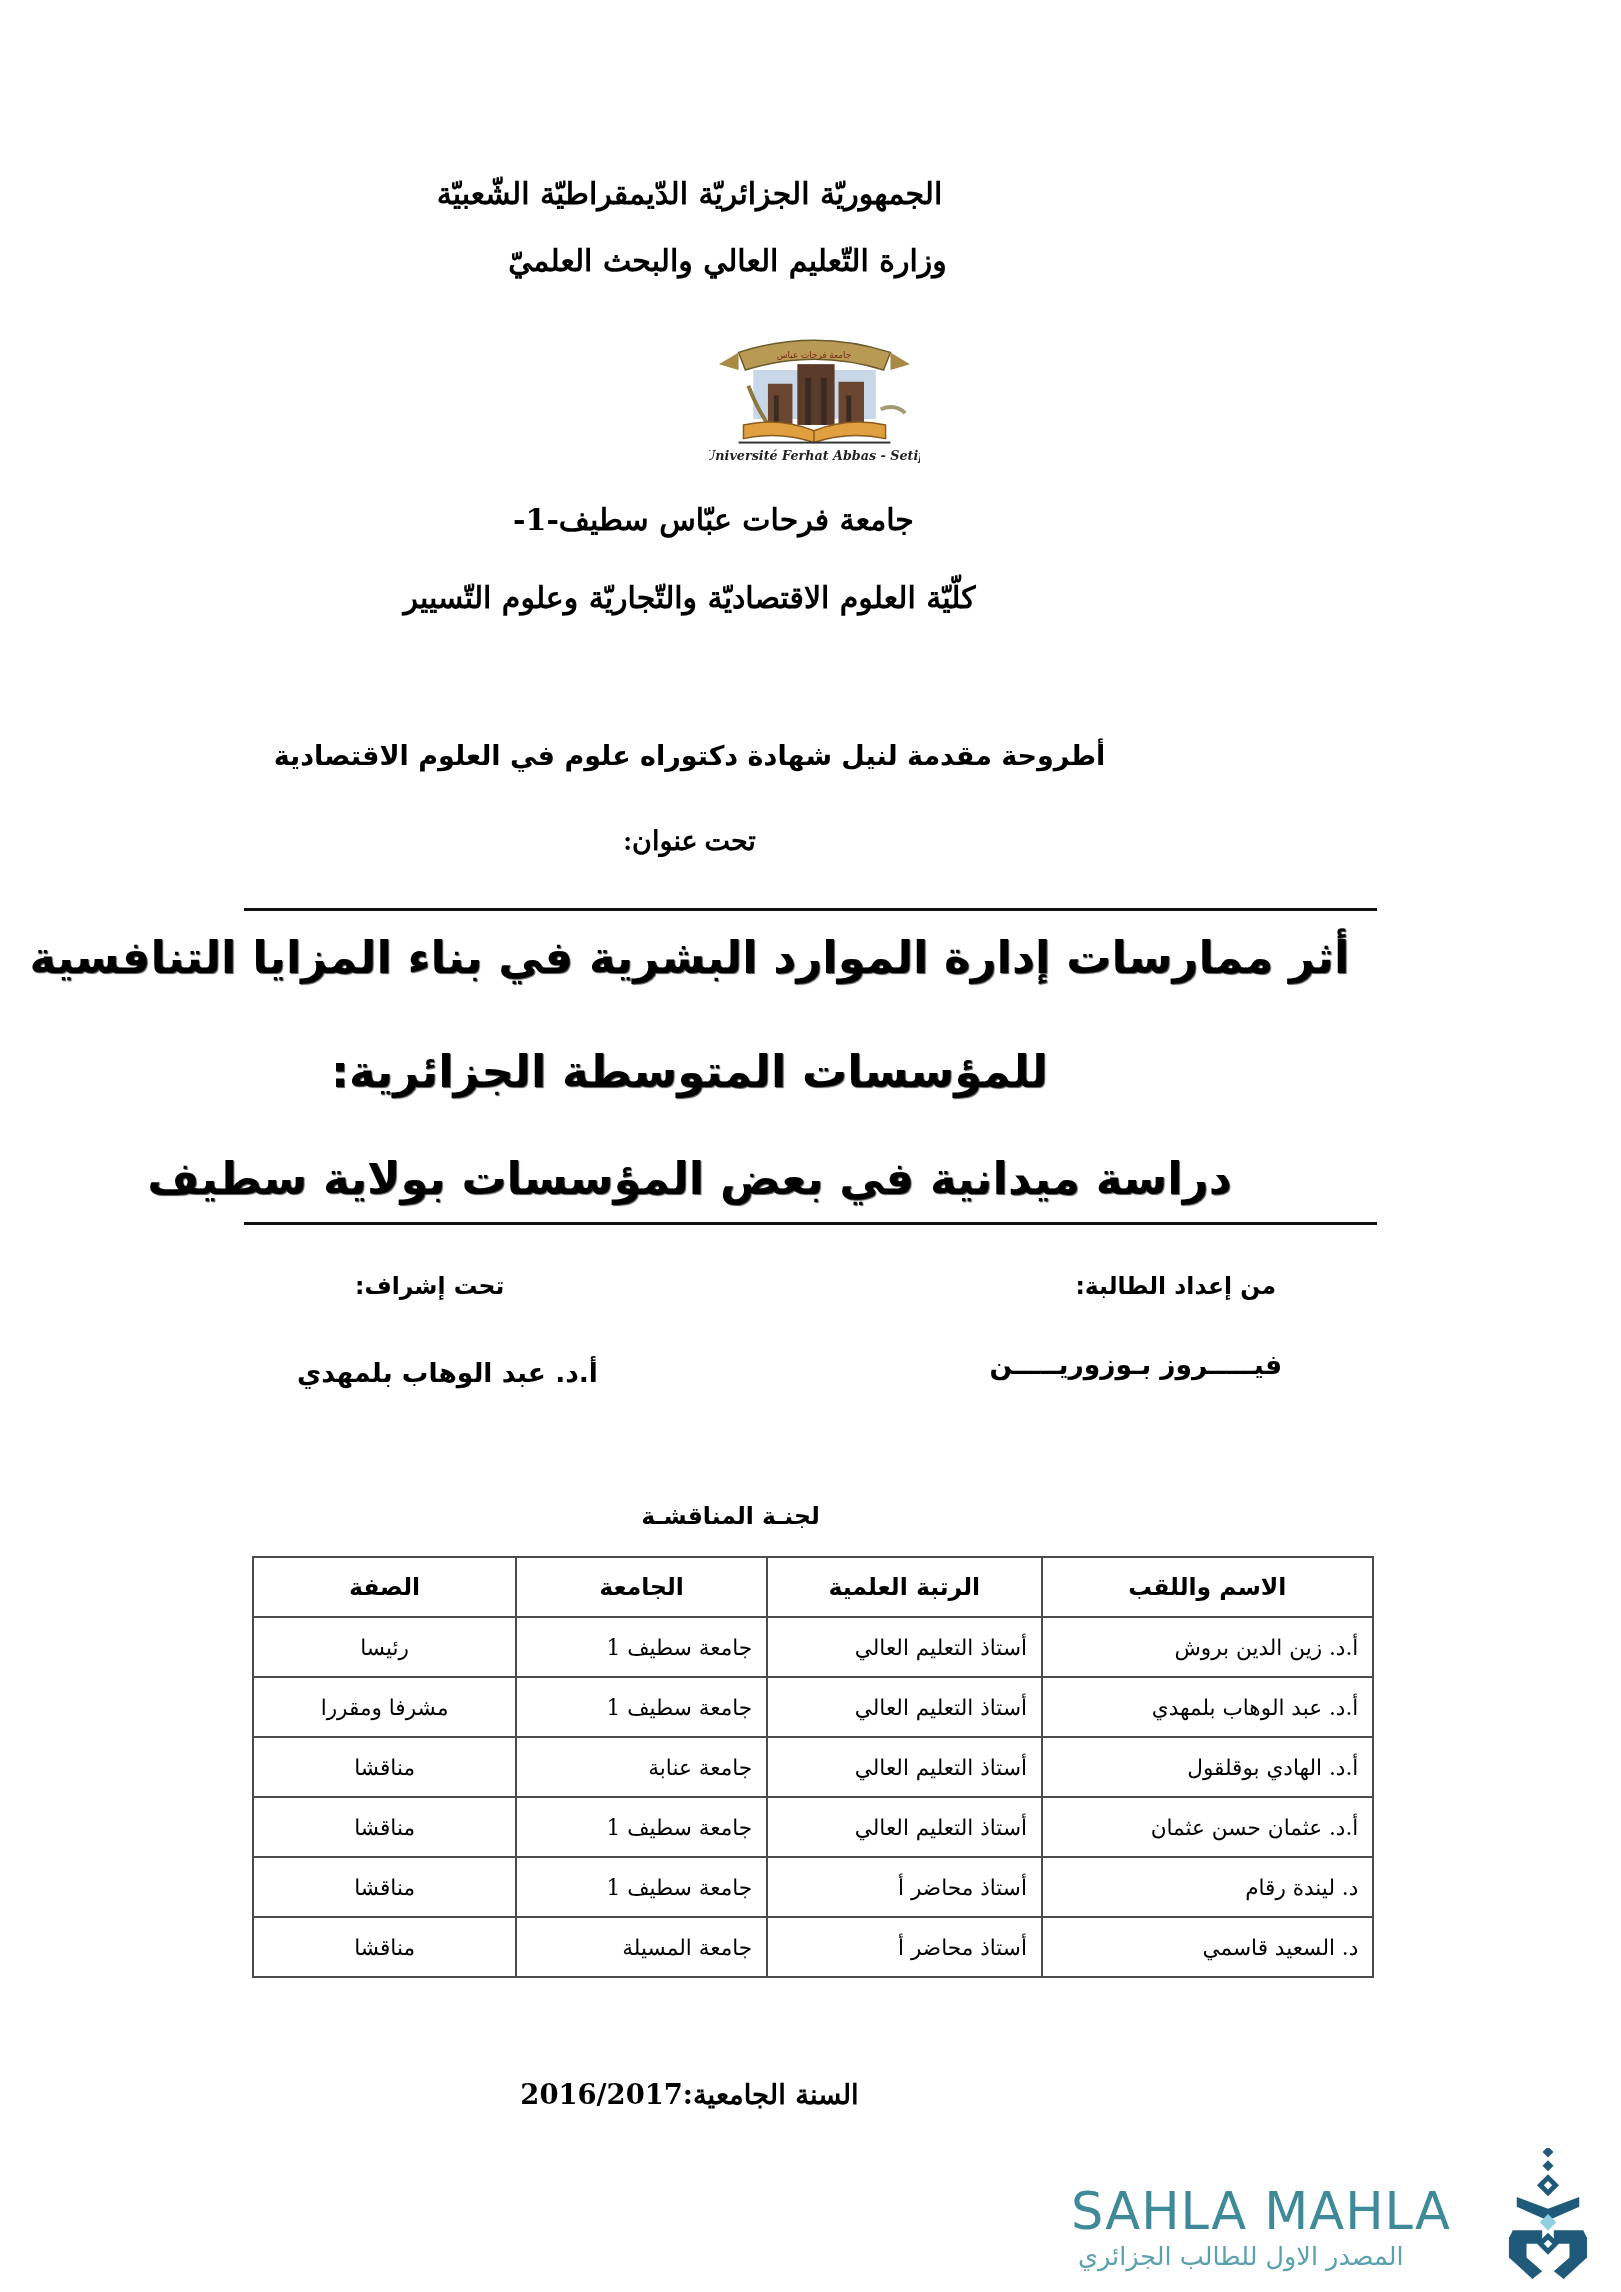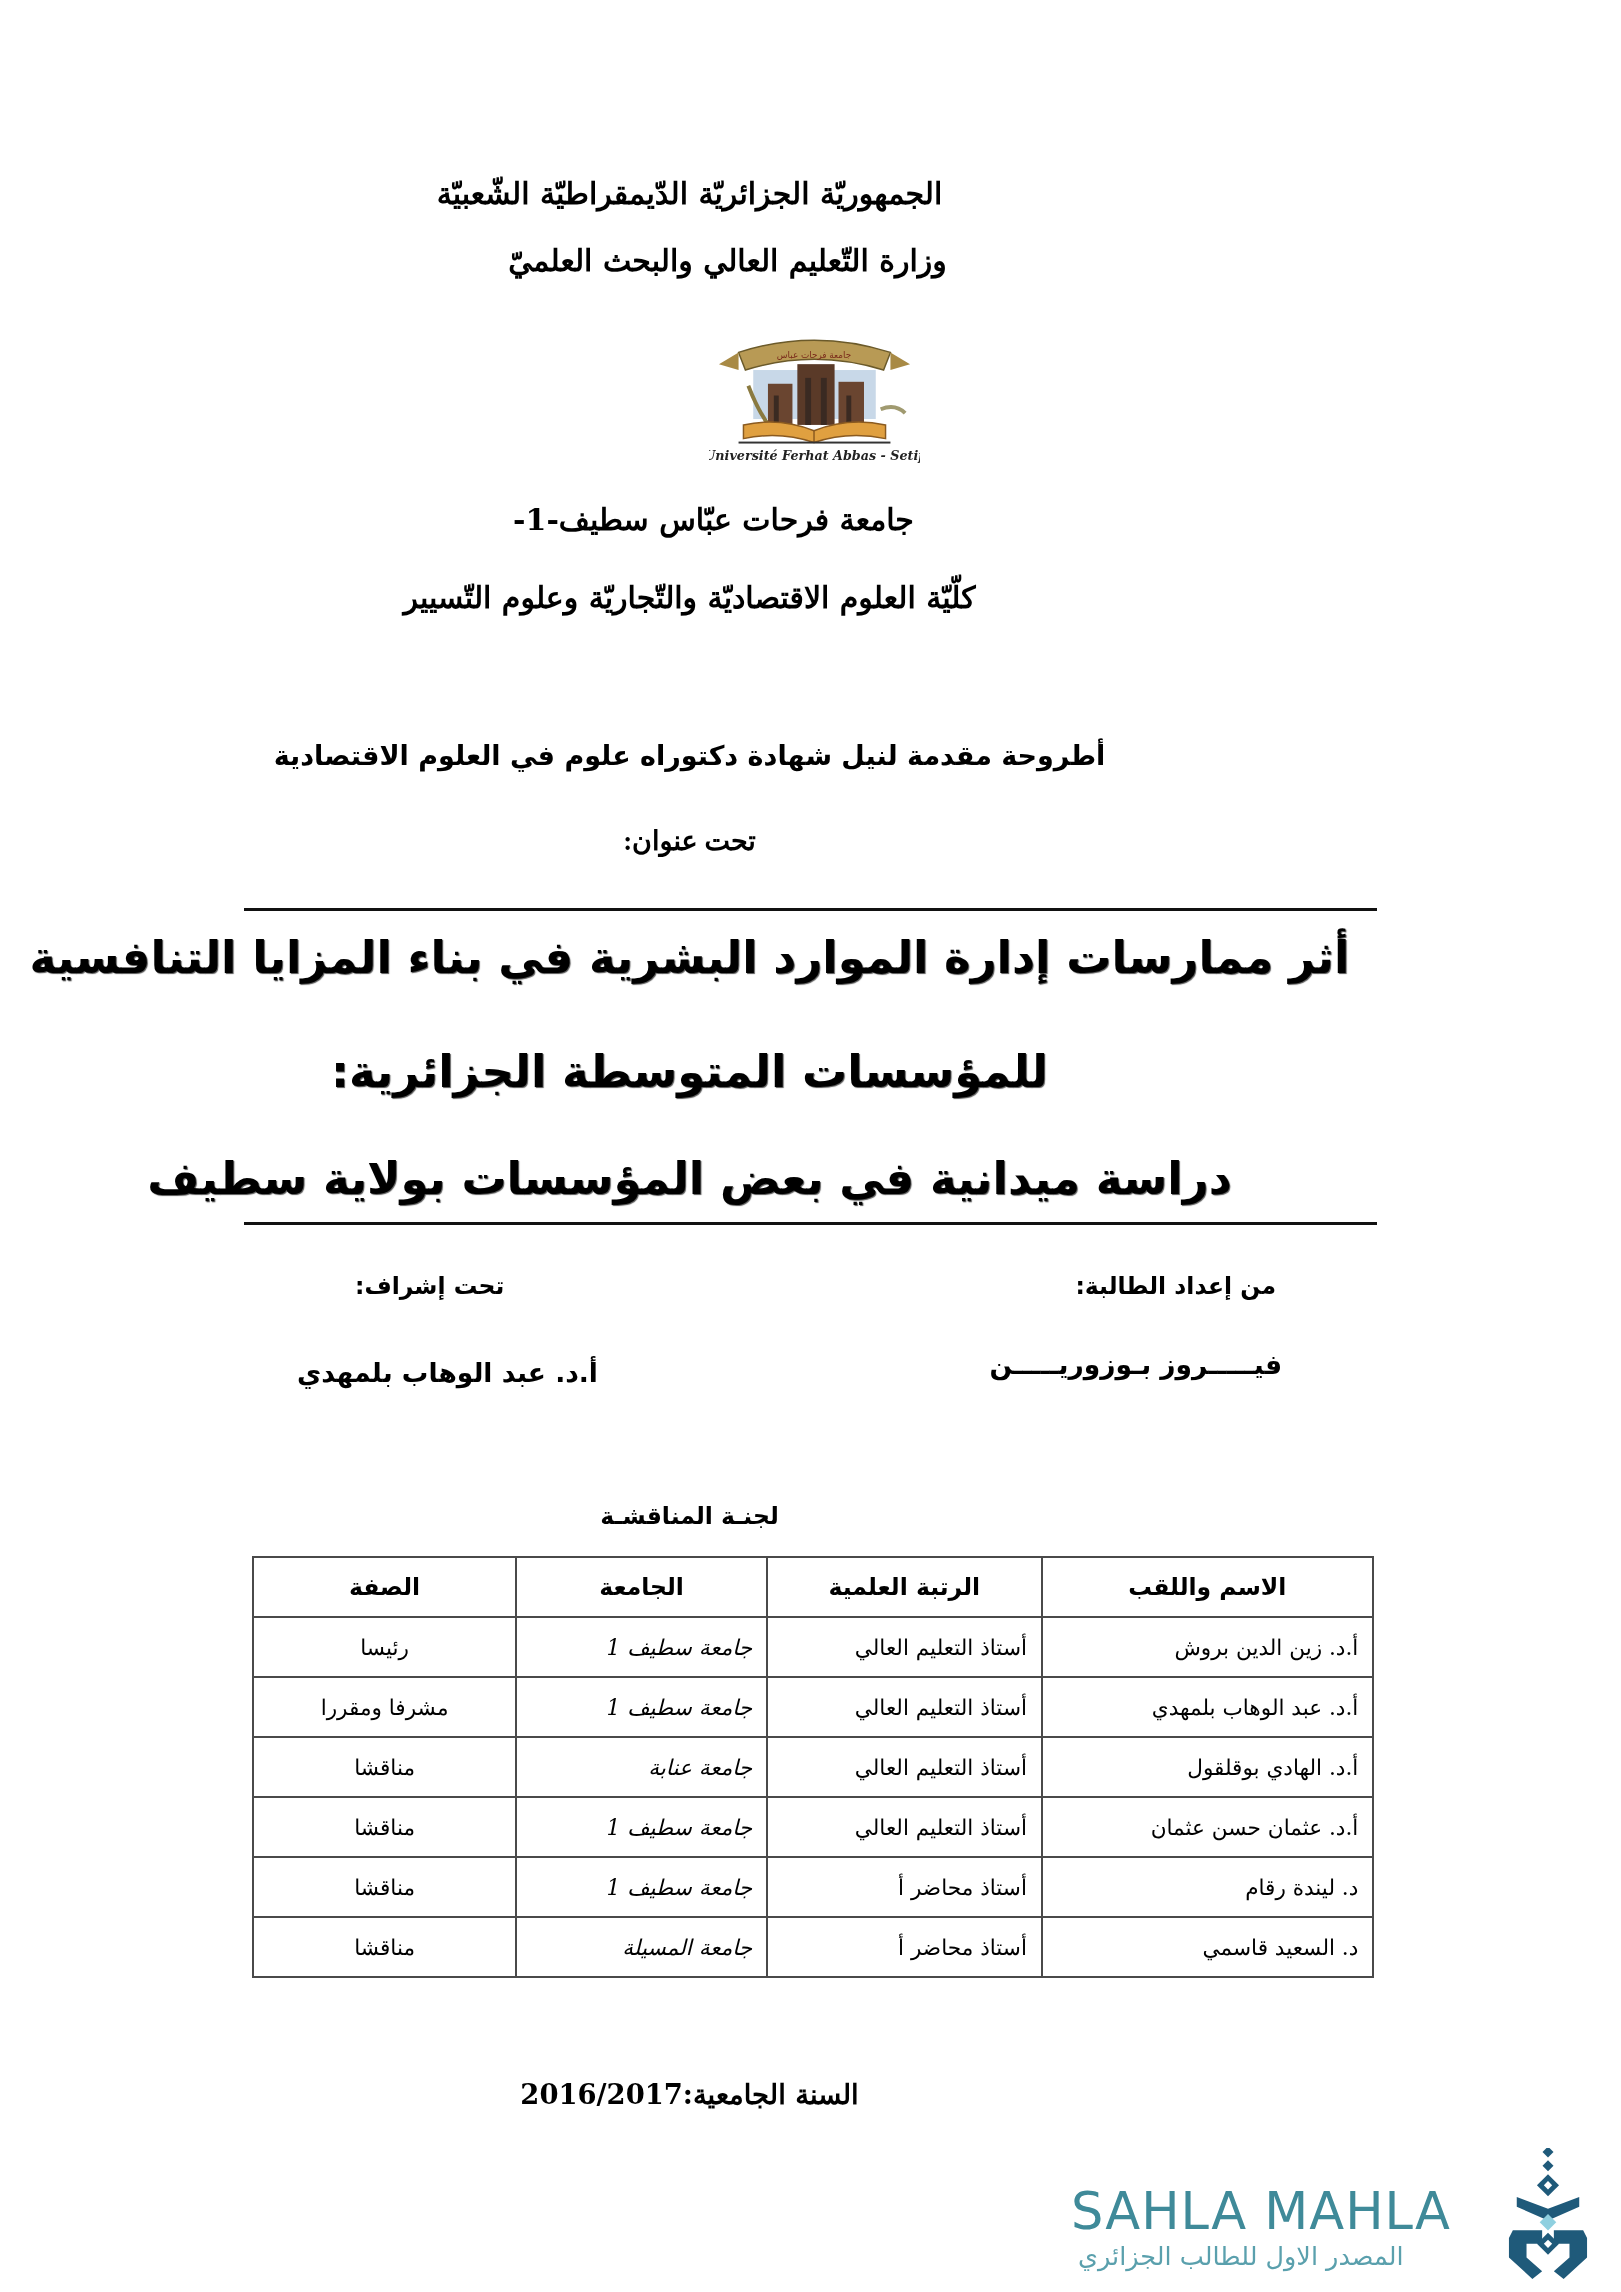--- a/index.html
+++ b/index.html
@@ -28,21 +28,21 @@
     border-collapse: collapse; direction: rtl;
   }
   table.committee th, table.committee td {
     border: 2px solid #4a4a4a; height: 58px; font-size: 21.6px; padding: 0 13.7px;
     white-space: nowrap;
   }
   table.committee th { font-weight: bold; text-align: center; font-size: 23.5px; font-family: "DejaVu Sans", "Liberation Sans", sans-serif; }
   table.committee td { font-weight: normal; }
   td.c-name { text-align: right; width: 304px; }
   td.c-rank { text-align: right; width: 247px; }
-  td.c-univ { text-align: right; width: 223px; padding-right: 25.5px; font-style: italic; }
+  td.c-univ { text-align: right; width: 223px; padding-right: 25.5px; }
   td.c-role { text-align: center; width: 236px; }
 
   .year { font-size: 27.4px; }
 
   
   .wm-text { position: absolute; left: 1071px; top: 2182px; font-family: "DejaVu Sans", "Liberation Sans", sans-serif;
              font-size: 51px; letter-spacing: 1px; color: #3f8a99; font-weight: normal; white-space: nowrap; }
   .wm-sub { position: absolute; left: 1078px; top: 2241px; direction: rtl; font-size: 25.5px; color: #5aa0ad;
             white-space: nowrap; font-family: "DejaVu Sans", "Liberation Sans", sans-serif; }
   .wm-icon { position: absolute; left: 1507px; top: 2148px; width: 82px; height: 135px; }
@@ -91,21 +91,21 @@
 <div class="center-line title" style="top:931px;">أثر ممارسات إدارة الموارد البشرية في بناء المزايا التنافسية</div>
 <div class="center-line title" style="top:1045px;">للمؤسسات المتوسطة الجزائرية:</div>
 <div class="center-line title" style="top:1152px;">دراسة ميدانية في بعض المؤسسات بولاية سطيف</div>
 <div class="rule" style="top:1222px;"></div>
 
 <div class="lbl" style="right:345px; top:1252px;">من إعداد الطالبة:</div>
 <div class="lbl name" style="right:339px; top:1329px;">فيـــــروز بـوزوريـــــن</div>
 <div class="lbl" style="left:355px; top:1252px;">تحت إشراف:</div>
 <div class="lbl name" style="left:297px; top:1337px;">أ.د. عبد الوهاب بلمهدي</div>
 
-<div class="center-line" style="top:1502px; font-size:23.5px; font-family:'DejaVu Sans','Liberation Sans',sans-serif;">لجنـة المناقشـة</div>
+<div class="center-line" style="top:1502px; font-size:23.5px; font-family:'DejaVu Sans','Liberation Sans',sans-serif;padding-left:41px;">لجنـة المناقشـة</div>
 
 <table class="committee">
   <thead>
     <tr>
       <th>الاسم واللقب</th>
       <th>الرتبة العلمية</th>
       <th>الجامعة</th>
       <th>الصفة</th>
     </tr>
   </thead>

